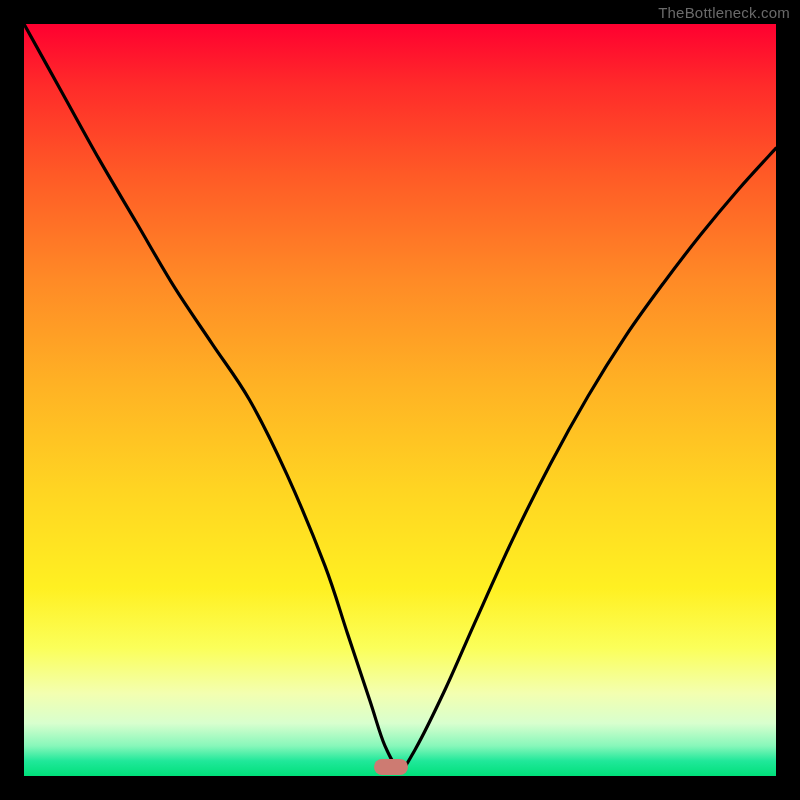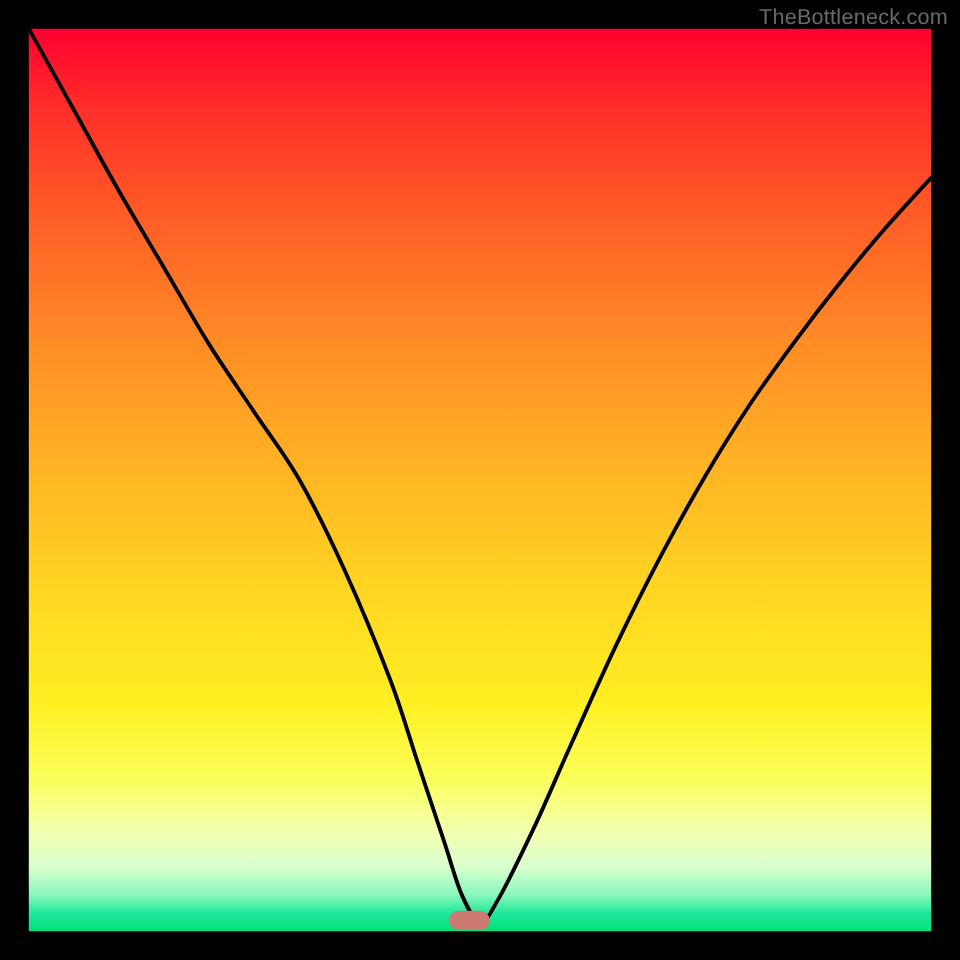--- a/index.html
+++ b/index.html
@@ -38,21 +38,21 @@
       #d8ffce 93%,
       #87f7ba 96%,
       #20e89a 98%,
       #00e07a 100%
     );
   }
   .watermark {
     position: absolute;
     top: 4px;
     right: 10px;
-    font-size: 18px;
+    font-size: 15px;
     font-weight: 500;
     color: #6a6a6a;
     letter-spacing: 0.2px;
     user-select: none;
   }
   svg.curve {
     position: absolute;
     left: 0;
     top: 0;
     width: 752px;

